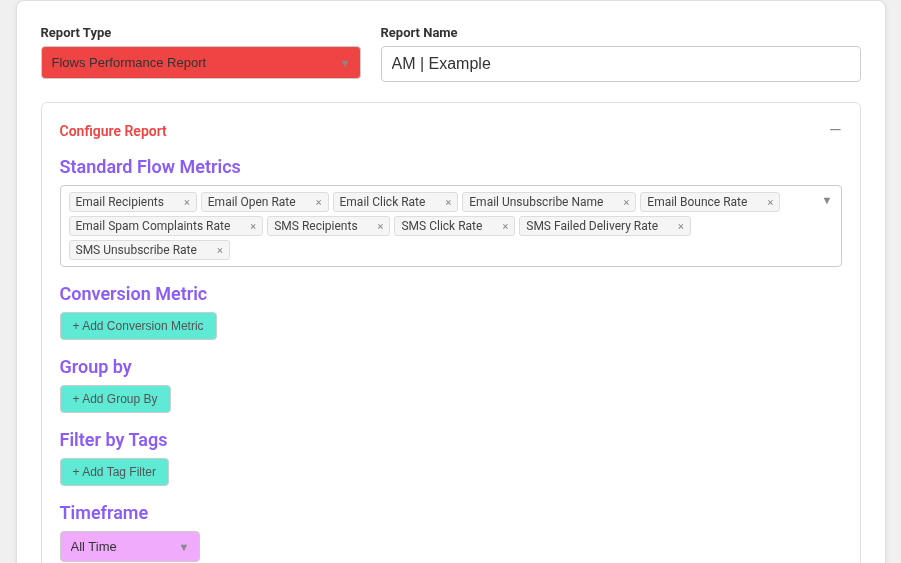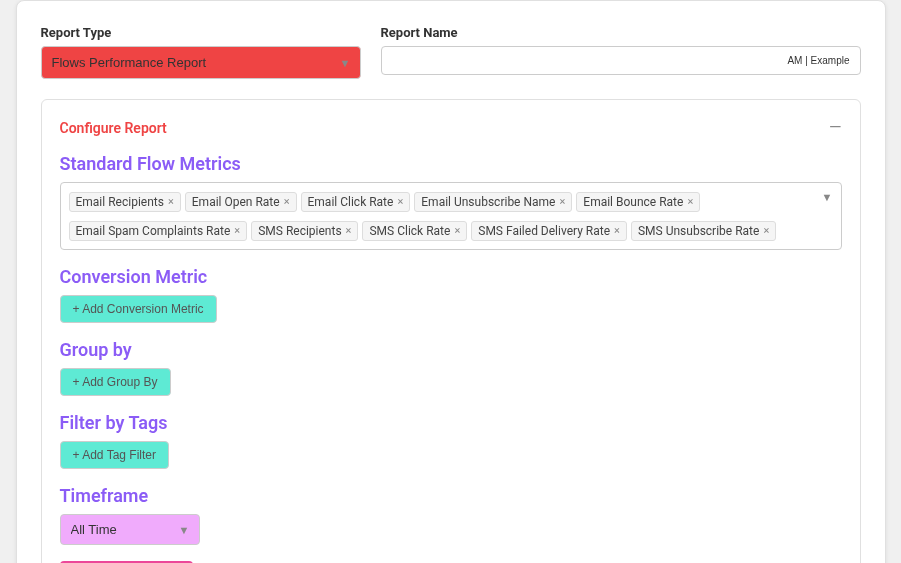--- a/index.html
+++ b/index.html
@@ -59,23 +59,22 @@
       transform: translateY(-50%);
       pointer-events: none;
       color: #888;
       font-size: 11px;
     }
     .text-input {
       width: 100%;
       border: 1px solid #ccc;
       border-radius: 4px;
       padding: 8px 10px;
-      font-size: 10px;
-      color: #333;
-      text-align: right;
+      font-size: 16px;
+      color: #333;
     }
     .configure-section {
       border: 1px solid #e0e0e0;
       border-radius: 6px;
       padding: 18px;
     }
     .configure-header {
       display: flex;
       justify-content: space-between;
       align-items: center;
@@ -110,21 +109,21 @@
     }
     .tag {
       display: inline-flex;
       align-items: center;
       background: #f5f5f5;
       border: 1px solid #ddd;
       border-radius: 3px;
       padding: 2px 6px;
       font-size: 12px;
       color: #444;
-      gap: 4px;
+      gap: 20px;
     }
     .tag-close {
       color: #888;
       cursor: pointer;
       font-size: 11px;
       line-height: 1;
     }
     .tags-dropdown-arrow {
       position: absolute;
       right: 8px;

